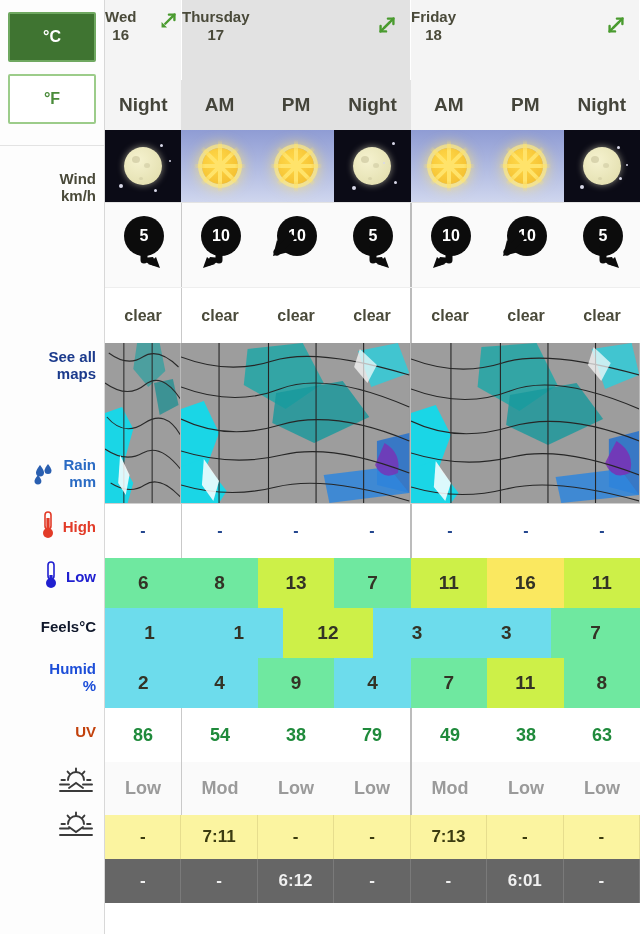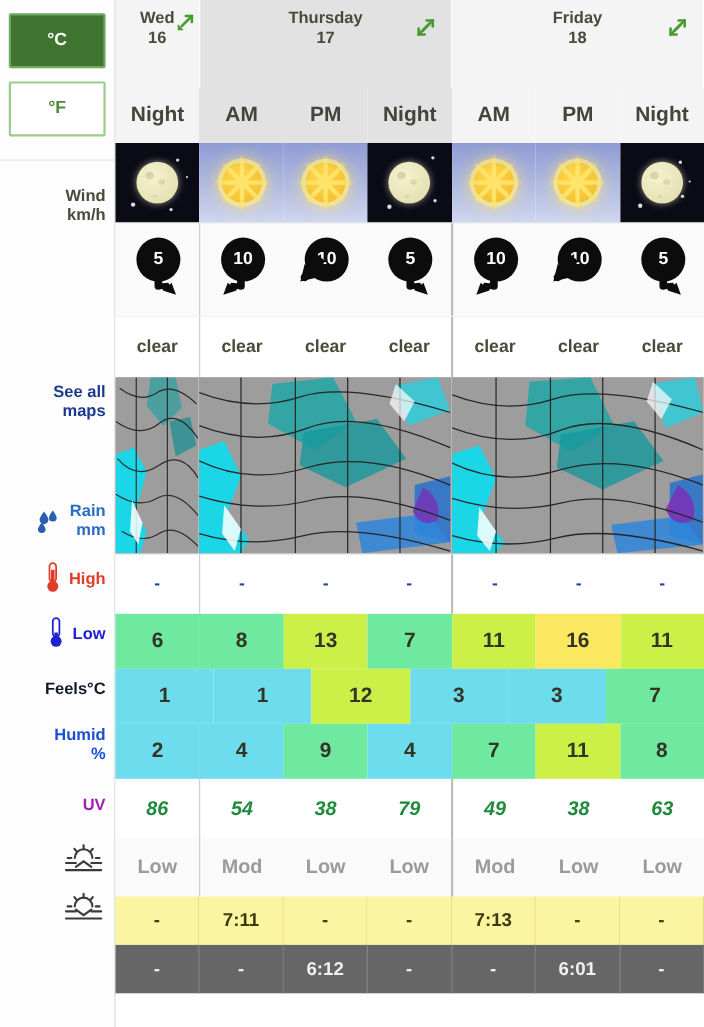--- a/index.html
+++ b/index.html
@@ -32,30 +32,30 @@
   .lbl.icon-lbl { gap:5px; }
 
   .l-windrow { height: 85px; color:#4a4a3a; border-top:1px solid #e3e3e3;}
   .l-cond { height: 56px; }
   .l-maps { height: 160px; color:#1b3a8c; font-size:15px; }
   .l-rain { height: 55px; color:#2a6bc4; }
   .l-high { height: 50px; color:#e23b28; }
   .l-low  { height: 50px; color:#2020d0; }
   .l-feels{ height: 50px; color:#0f172a; }
   .l-humid{ height: 54px; color:#1d4ed8; }
-  .l-uv   { height: 53px; color:#a21caf; }
+  .l-uv   { height: 53px; color:#c2410c; }
   .l-sr   { height: 44px; }
   .l-ss   { height: 44px; }
 
   
   .grid { flex:1; display:flex; flex-direction:column; }
 
   
   .dayband { display:flex; height:80px; }
-  .dayblock { display:flex; align-items:flex-start; justify-content:center; position:relative;
+  .dayblock { display:flex; align-items:flex-start; justify-content:flex-start; position:relative;
               padding-top: 8px; border-right:1px solid #ffffff; }
   .dayblock.light { background:#f4f4f4; }
   .dayblock.dim   { background:#e2e2e2; }
   .daytitle { text-align:center; font-size:15px; font-weight:bold; color:#4a4a3a; line-height:1.2; }
   .expand { position:absolute; top:14px; right:12px; width:22px; height:22px; }
   .expand.small { right:2px; top:10px; }
 
   
   .periodrow { display:flex; height:50px; }
   .pcell { display:flex; align-items:center; justify-content:center;
@@ -104,21 +104,21 @@
 
   
   .rainrow { height:55px; background:#ffffff; border-top:1px solid #cfcfcf; }
   .rain { font-size:16px; font-weight:bold; color:#24478f; }
 
   
   .temprow { height:50px; }
   .tcell { font-size:19px; font-weight:bold; color:#333326; }
 
   
-  .humidrow { height:54px; background:#ffffff;font-style:italic; }
+  .humidrow { height:54px; background:#ffffff; }
   .hum { font-size:18px; font-weight:bold; color:#1f8a3b; }
 
   
   .uvrow { height:53px; background:#fafafa; }
   .uv { font-size:18px; font-weight:bold; color:#9a9a9a; }
 
   
   .srrow { height:44px; }
   .srcell { width:100%; height:100%; display:flex; align-items:center; justify-content:center;
             background:#fbf4a0; color:#3b3b10; font-size:17px; font-weight:bold;

